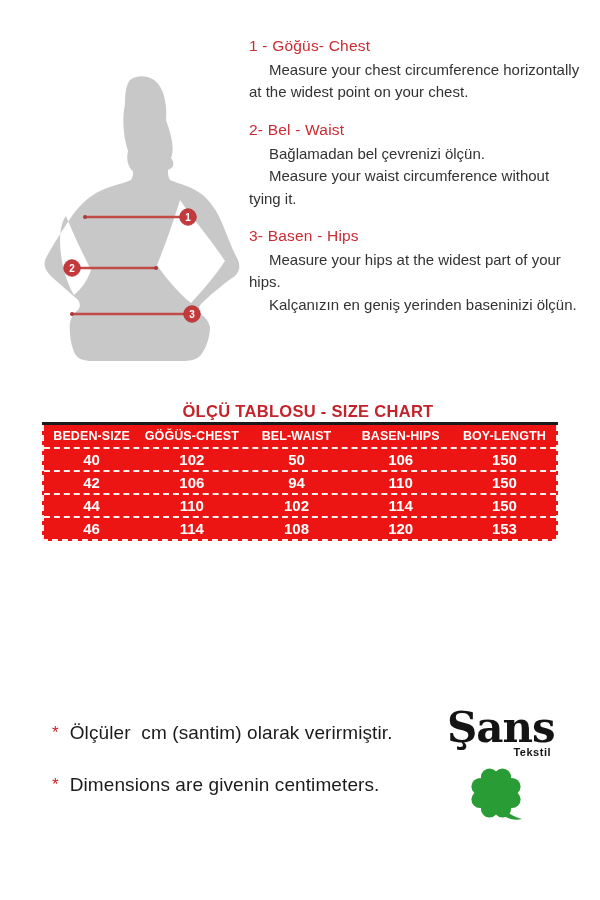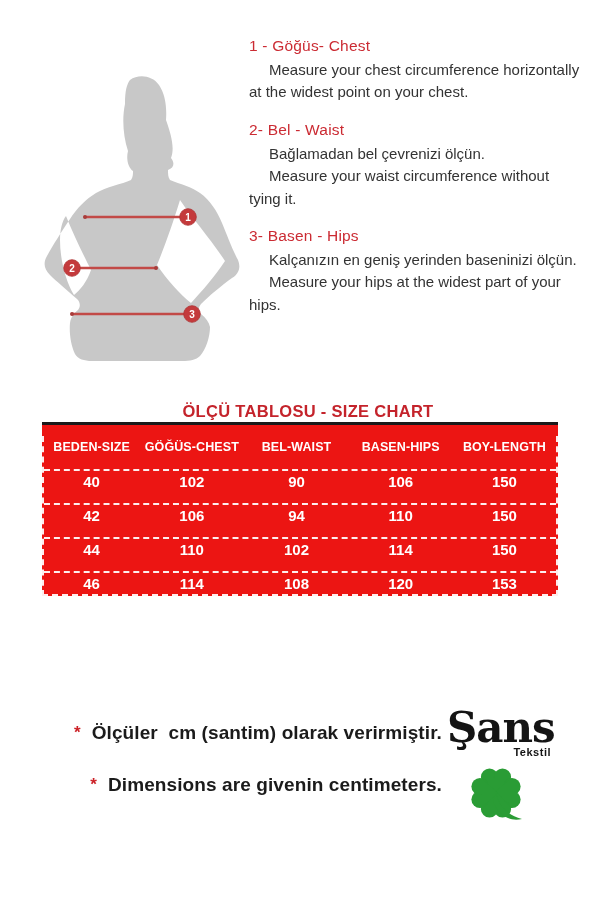--- a/index.html
+++ b/index.html
@@ -37,35 +37,34 @@
     background:#ec1513; border-top:3px solid #1a1a1a;
   }
   .size-table-inner {
     border-left:2px dashed rgba(255,255,255,0.93);
     border-right:2px dashed rgba(255,255,255,0.93);
     border-bottom:2px dashed rgba(255,255,255,0.93);
   }
   .trow {
     display:grid; grid-template-columns:96fr 106fr 105fr 105fr 104fr;
     align-items:center;
-    margin-top:11px;
   }
   .trow.header { height:22px; }
   .trow.data { height:23px; border-top:2px dashed rgba(255,255,255,0.93); }
   .trow span {
     display:block; text-align:center; color:#ffffff; font-weight:bold;
   }
   .trow.header span { font-size:12.5px; letter-spacing:0.1px; }
   .trow.data span { font-size:15px; }
 
   
   .notes { position:absolute; left:52px; top:722px; width:390px; }
   .note {
-    margin:0 0 30px 0; font-size:19px; font-weight:bold; color:#1b1b1b;
-    white-space:pre-wrap; letter-spacing:0.1px;text-align:right;
+    margin:0 0 30px 0; font-size:19px; font-weight:normal; color:#1b1b1b;
+    white-space:pre-wrap; letter-spacing:0.1px;
   }
   .note .star {
     color:#cc2127; font-size:17px; margin-right:11px;
     position:relative; top:-1px;
   }
 
   
   .logo { position:absolute; left:447px; top:706px; width:118px; }
   .logo-name {
     font-family:"DejaVu Serif", serif; font-weight:bold;
@@ -155,40 +154,40 @@
     <h3 class="guide-heading">1 - Göğüs- Chest</h3>
     <p class="guide-para">Measure your chest circumference horizontally at the widest point on your chest.</p>
   </div>
   <div class="guide-section">
     <h3 class="guide-heading">2- Bel - Waist</h3>
     <p class="guide-para">Bağlamadan bel çevrenizi ölçün.</p>
     <p class="guide-para">Measure your waist circumference without tying it.</p>
   </div>
   <div class="guide-section">
     <h3 class="guide-heading">3- Basen - Hips</h3>
+    <p class="guide-para">Measure your hips at the widest part of your hips.</p>
     <p class="guide-para">Kalçanızın en geniş yerinden baseninizi ölçün.</p>
-    <p class="guide-para">Measure your hips at the widest part of your hips.</p>
   </div>
 </div>
 
 <h2 class="chart-title">ÖLÇÜ TABLOSU - SIZE CHART</h2>
 
 <div class="size-table">
   <div class="size-table-inner">
     <div class="trow header">
       <span>BEDEN-SIZE</span>
       <span>GÖĞÜS-CHEST</span>
       <span>BEL-WAIST</span>
       <span>BASEN-HIPS</span>
       <span>BOY-LENGTH</span>
     </div>
     <div class="trow data">
       <span>40</span>
       <span>102</span>
-      <span>90</span>
+      <span>50</span>
       <span>106</span>
       <span>150</span>
     </div>
     <div class="trow data">
       <span>42</span>
       <span>106</span>
       <span>94</span>
       <span>110</span>
       <span>150</span>
     </div>

